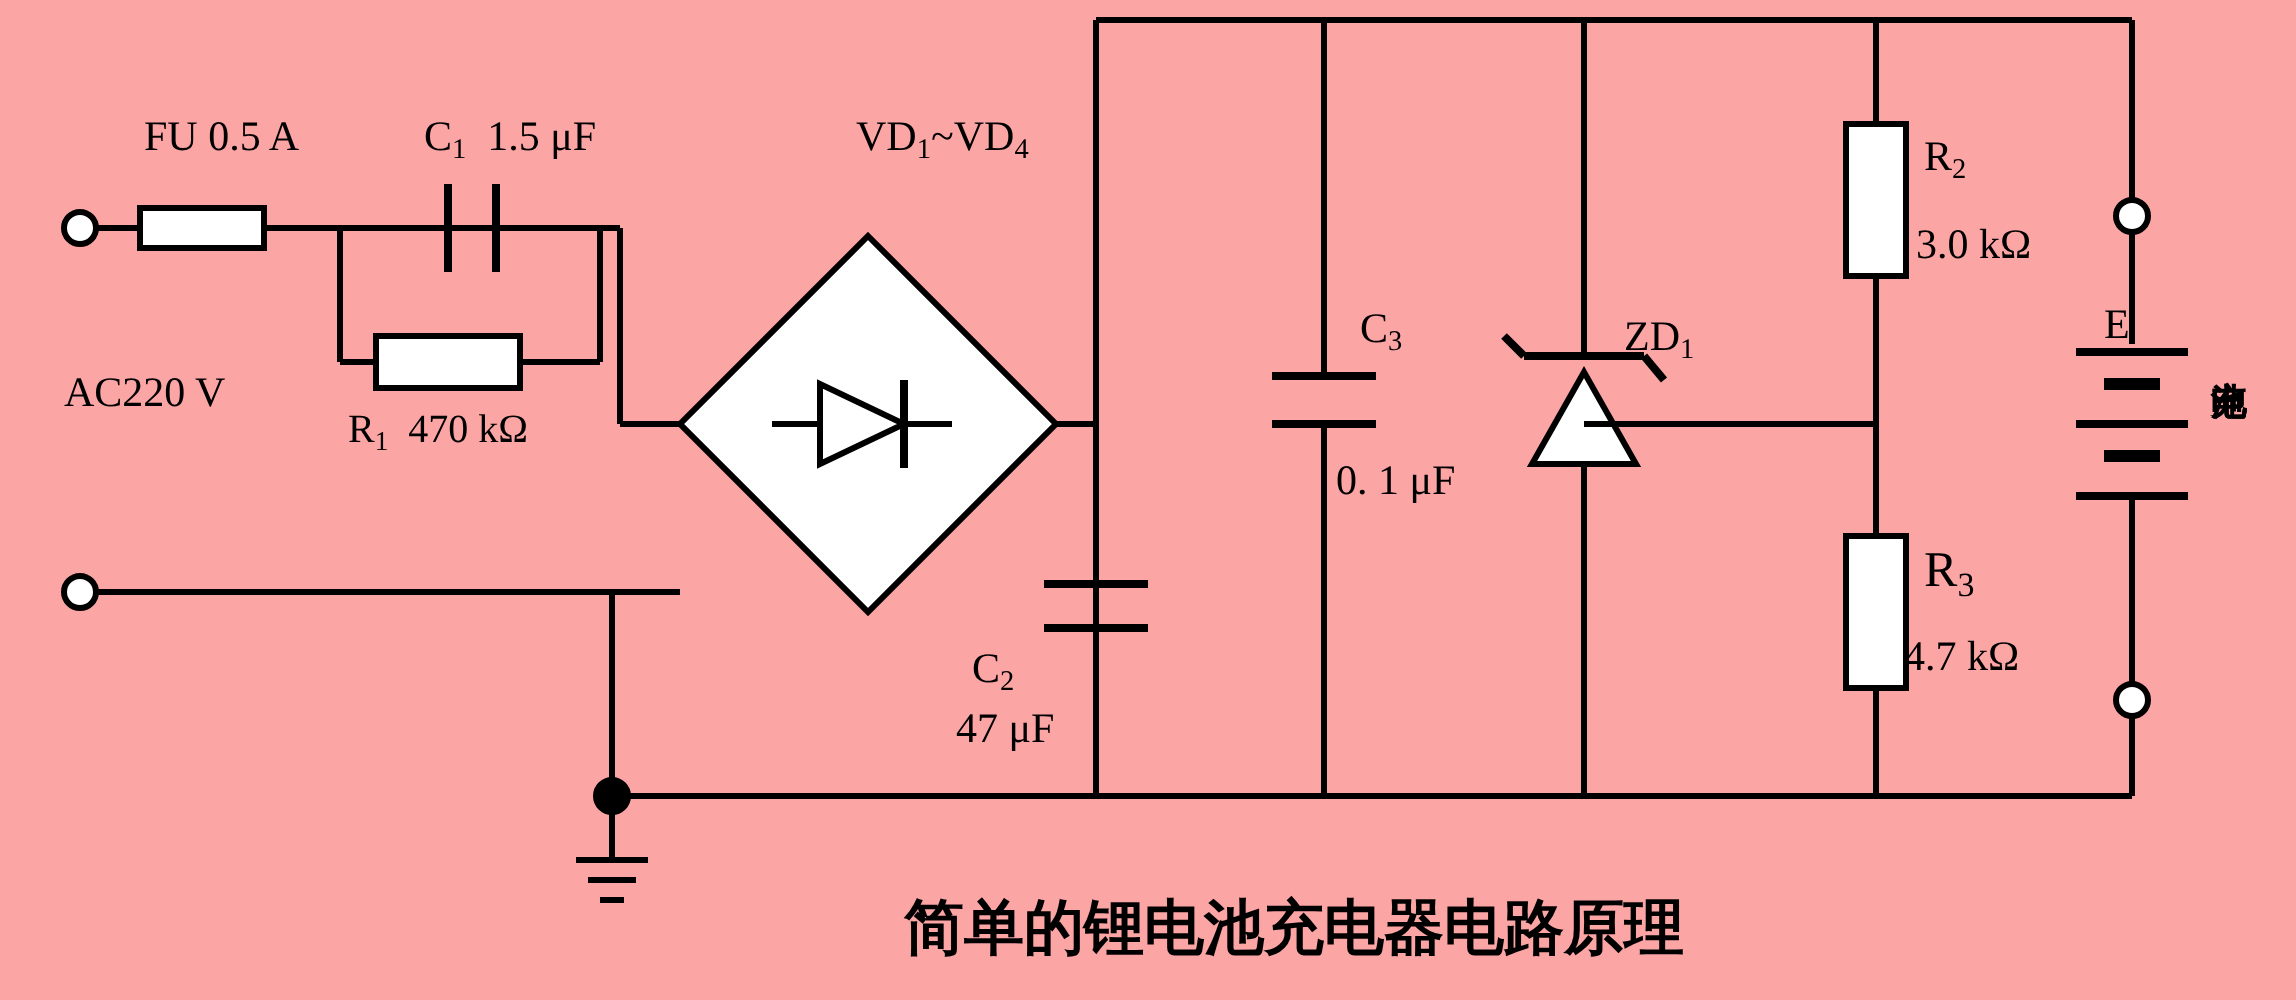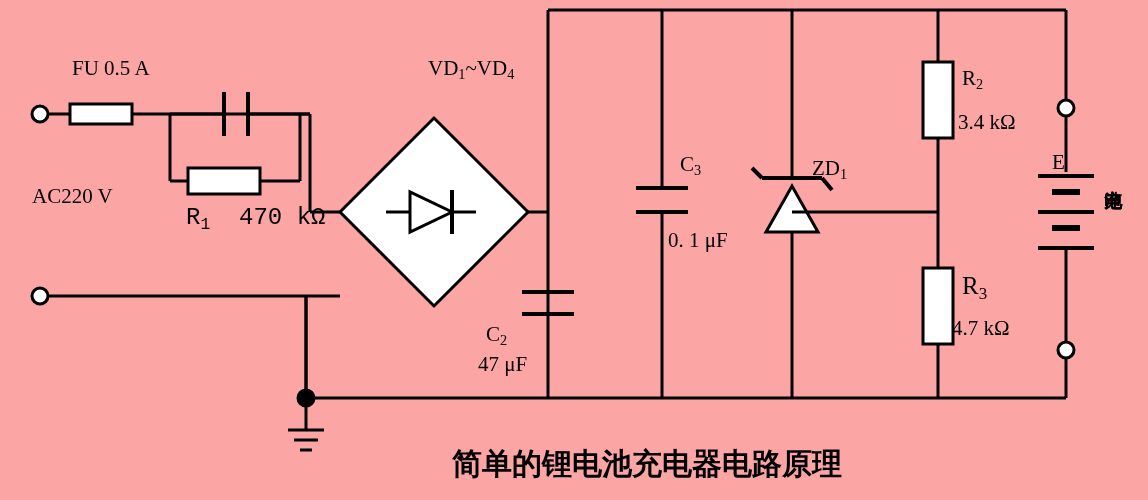--- a/index.html
+++ b/index.html
@@ -126,49 +126,52 @@
       <line x1="340" y1="212" x2="340" y2="212"></line>
 
       <line x1="306" y1="296" x2="306" y2="296"></line>
 
       <line x1="434" y1="306" x2="434" y2="306"></line>
     </g>
   </svg>
 
   <div class="lbl" style="left:72px;top:56px;font-size:21px;">FU   0.5 A</div>
 
+  <div class="lbl" style="left:212px;top:56px;font-size:21px;">
+    <span>C</span><span class="sub">1</span>&nbsp;&nbsp;<span>1.5 μF</span>
+  </div>
 
   <div class="lbl" style="left:380px;top:56px;font-size:21px;margin-left:48px;">
     <span>VD</span><span class="sub">1</span><span>~VD</span><span class="sub">4</span>
   </div>
 
   <div class="lbl" style="left:32px;top:184px;font-size:21px;">AC220 V</div>
 
-  <div class="lbl" style="left:186px;top:204px;font-size:24px;font-family:Liberation Mono, monospace;">
+  <div class="lbl" style="left:174px;top:204px;font-size:20px;">
     <span>R</span><span class="sub">1</span>&nbsp;&nbsp;<span>470 kΩ</span>
   </div>
 
   <div class="lbl" style="left:486px;top:322px;font-size:21px;">
     <span>C</span><span class="sub">2</span>
   </div>
   <div class="lbl" style="left:478px;top:352px;font-size:21px;">47 μF</div>
 
   <div class="lbl" style="left:680px;top:152px;font-size:21px;">
     <span>C</span><span class="sub">3</span>
   </div>
   <div class="lbl" style="left:668px;top:228px;font-size:21px;">0. 1  μF</div>
 
   <div class="lbl" style="left:812px;top:156px;font-size:21px;">
     <span>ZD</span><span class="sub">1</span>
   </div>
 
   <div class="lbl" style="left:962px;top:66px;font-size:21px;">
     <span>R</span><span class="sub">2</span>
   </div>
-  <div class="lbl" style="left:958px;top:110px;font-size:21px;">3.4 kΩ</div>
+  <div class="lbl" style="left:958px;top:110px;font-size:21px;">3.0 kΩ</div>
 
   <div class="lbl" style="left:962px;top:272px;font-size:25px;">
     <span>R</span><span class="sub">3</span>
   </div>
   <div class="lbl" style="left:952px;top:316px;font-size:21px;text-align:right;">4.7 kΩ</div>
 
   <div class="lbl" style="left:1052px;top:150px;font-size:21px;">E</div>
 
   <div class="lbl cn vert" style="left:1104px;top:176px;font-size:18px;">充电电池</div>
 

